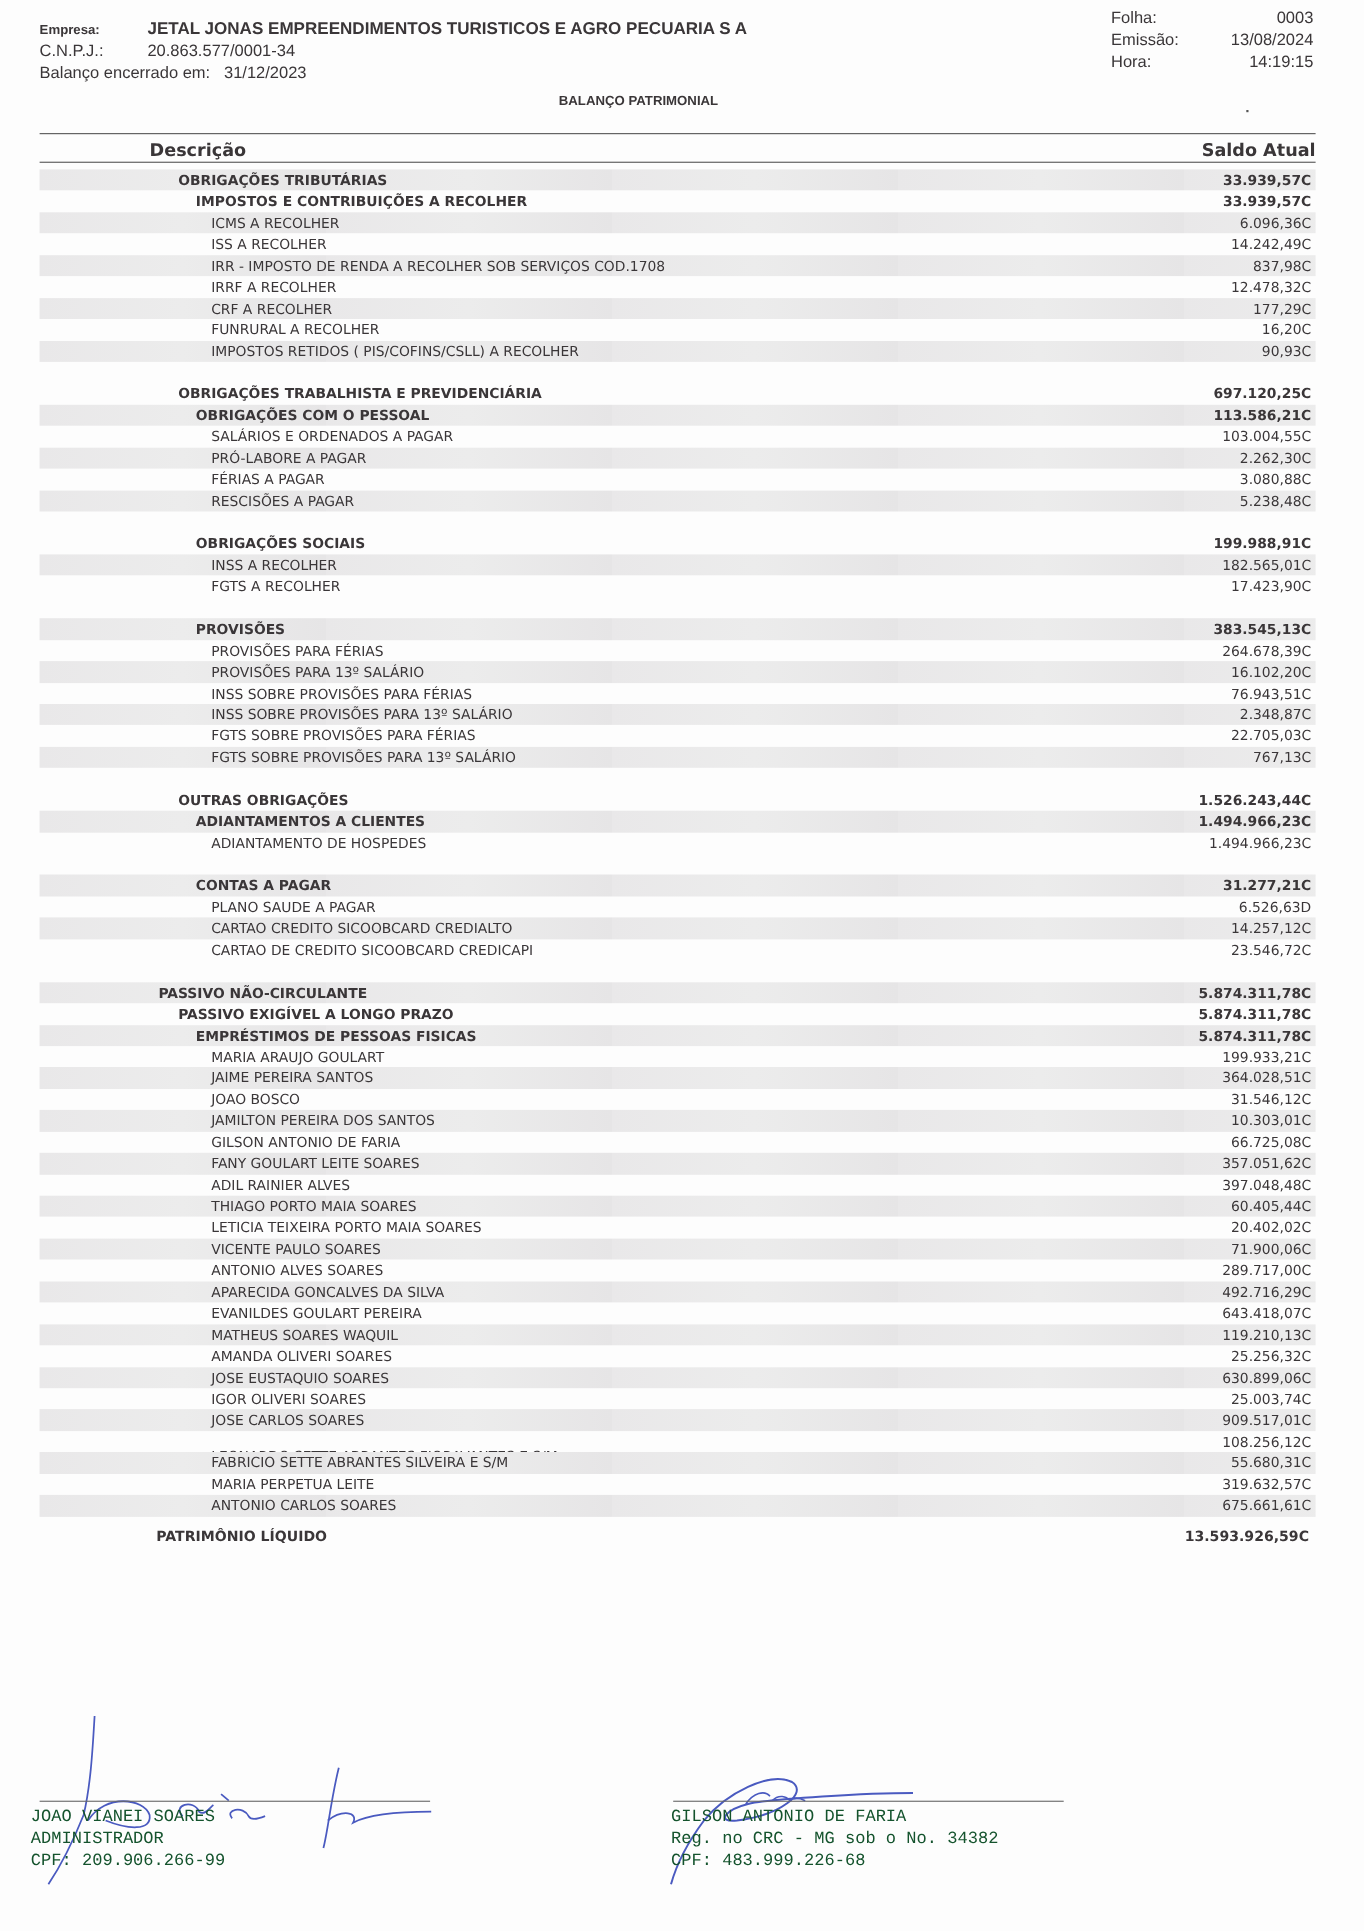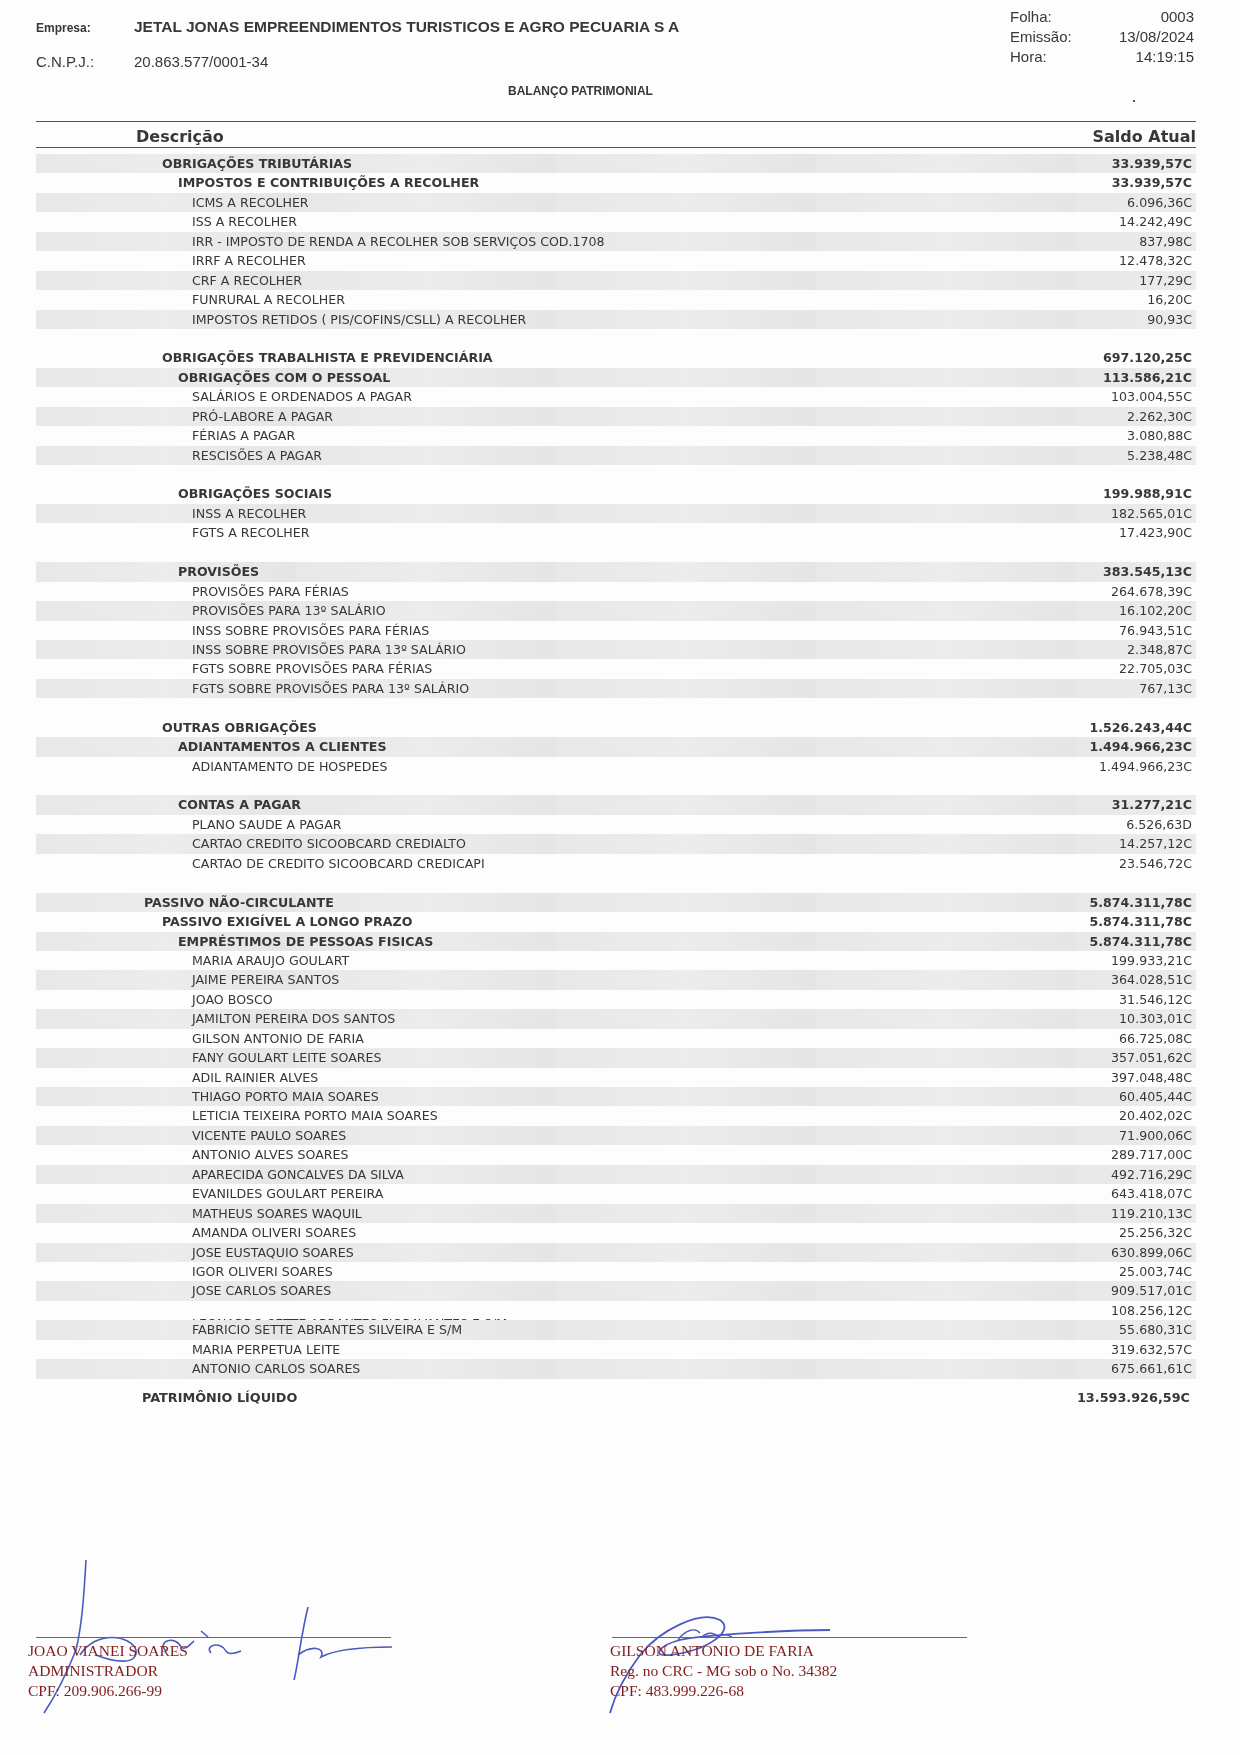--- a/index.html
+++ b/index.html
@@ -5,21 +5,21 @@
     html, body { margin: 0; padding: 0; background: #fdfdfd; }
     body {
       width: 1240px; height: 1755px; position: relative; overflow: hidden;
       font-family: "DejaVu Sans", sans-serif; color: #3a3638;
     }
     .hdr-left { position: absolute; left: 36px; top: 17px; font-family: "Liberation Sans", sans-serif; }
     .hdr-line { height: 20px; line-height: 20px; font-size: 15px; white-space: nowrap; }
     .hdr-line .lbl { display: inline-block; }
     .company-lbl { font-weight: bold; font-size: 12px; width: 98px; }
     .company-val { font-weight: bold; font-size: 15.5px; }
-    .cnpj-lbl { width: 98px; margin-top: 15px; }
+    .cnpj-lbl { width: 98px; }
     .hdr-right { position: absolute; left: 1010px; top: 7px; width: 184px; font-family: "Liberation Sans", sans-serif; }
     .hdr-right .row { display: flex; justify-content: space-between; height: 20px; line-height: 20px; font-size: 15px; }
     .report-title { position: absolute; left: 508px; top: 84px; font-weight: bold; font-size: 12px; font-family: "Liberation Sans", sans-serif; }
     .dot { position: absolute; left: 1133px; top: 100px; width: 2px; height: 2px; background: #555; }
     .rule { position: absolute; left: 36px; width: 1160px; height: 1px; background: #555; }
     .col-head { position: absolute; top: 127px; font-weight: bold; font-size: 16px; }
     .col-desc { left: 136px; }
     .col-saldo { right: 44px; }
 
     .rows { position: absolute; left: 36px; top: 154px; width: 1160px; }
@@ -27,32 +27,35 @@
     .r.s { background: repeating-linear-gradient(90deg, #e9e8e9 0px, #ececec 130px, #e6e5e6 260px); }
     .r.b { font-weight: bold; }
     .r .d { position: absolute; top: 0; }
     .r .v { position: absolute; right: 4px; top: 0; }
     .r.gap { background: none; }
 
     .pl-label { position: absolute; left: 142px; top: 1390px; font-weight: bold; font-size: 12.8px; }
     .pl-value { position: absolute; right: 50px; top: 1390px; font-weight: bold; font-size: 12.8px; }
 
     .sig-line { position: absolute; height: 1px; background: #666; }
-    .sig-block { position: absolute; font-family: Liberation Serif, serif; font-size: 15.5px; color: #7f1d1d; line-height: 20px; }
+    .sig-block { position: absolute; font-family: Liberation Mono, monospace; font-size: 15.5px; color: #14532d; line-height: 20px; }
     .sig-svg { position: absolute; }
   </style>
 </head>
 <body>
 
 <div class="hdr-left">
   <div class="hdr-line">
     <span class="lbl company-lbl">Empresa:</span><span class="company-val">JETAL  JONAS EMPREENDIMENTOS TURISTICOS E AGRO PECUARIA S A</span>
   </div>
   <div class="hdr-line">
     <span class="lbl cnpj-lbl">C.N.P.J.:</span><span>20.863.577/0001-34</span>
+  </div>
+  <div class="hdr-line">
+    <span>Balanço encerrado em:</span>&nbsp;&nbsp;&nbsp;<span>31/12/2023</span>
   </div>
 </div>
 
 <div class="hdr-right">
   <div class="row">
     <span>Folha:</span>
     <span>0003</span>
   </div>
   <div class="row">
     <span>Emissão:</span>

